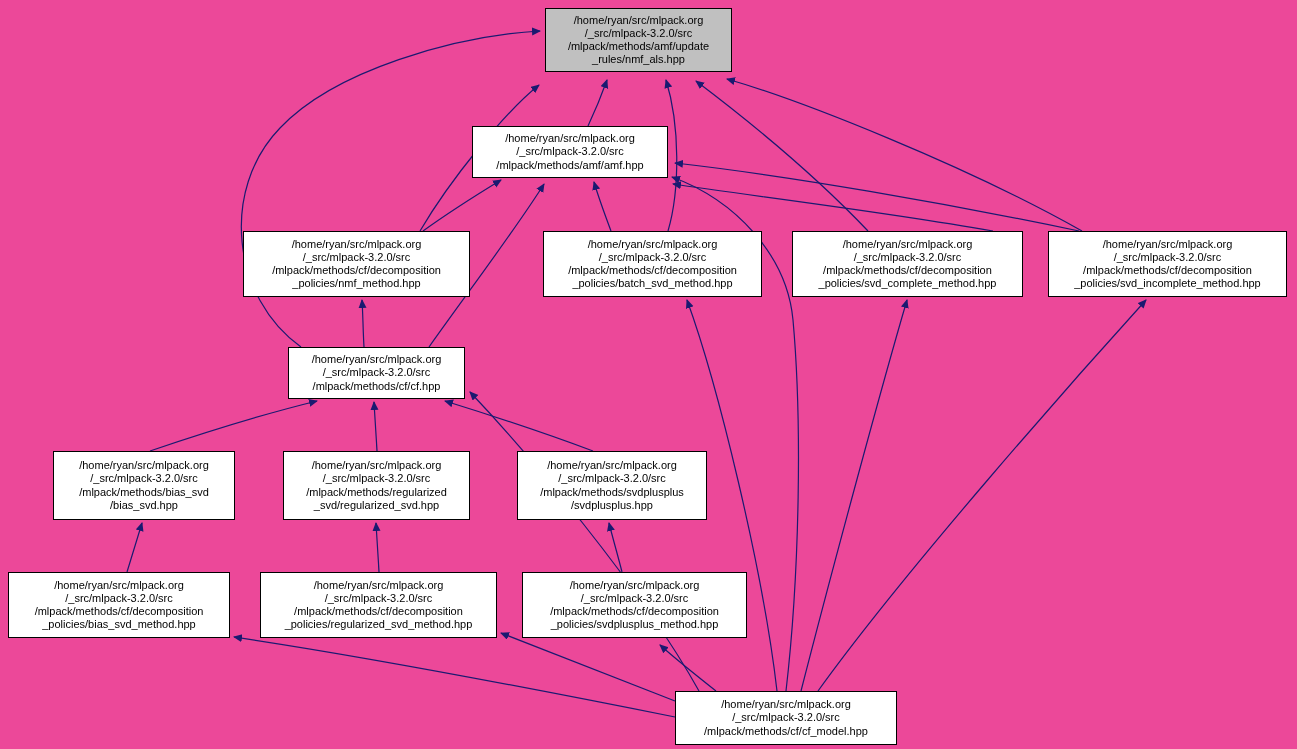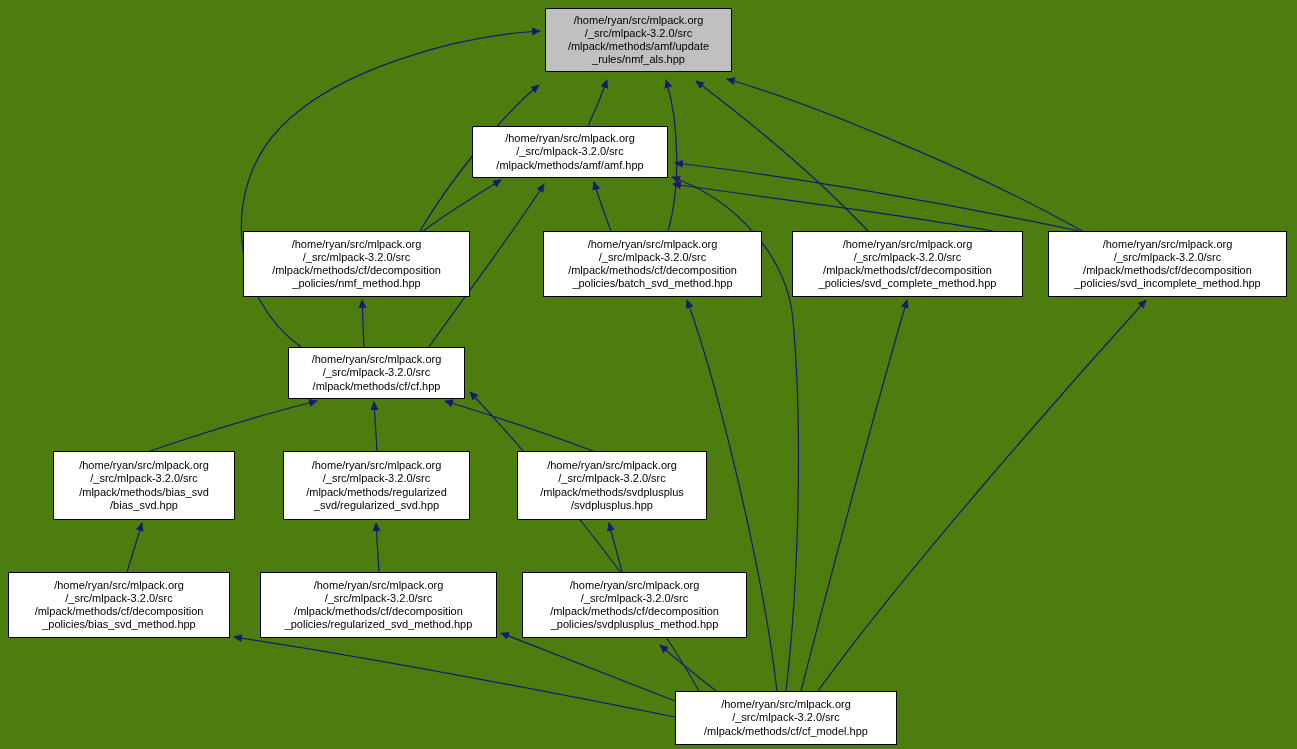--- a/index.html
+++ b/index.html
@@ -1,17 +1,17 @@
 <!DOCTYPE html>
 <html><head>
 <meta charset="utf-8">
 <style>
   html,body{margin:0;padding:0;background:#ffffff;}
   .stage{
-    position:relative;width:1297px;height:749px;background:#4d7c0f;
+    position:relative;width:1297px;height:749px;background:#ec4899;
     font-family:"Liberation Sans", sans-serif;overflow:hidden;
   }
   #edge-layer{position:absolute;left:0;top:0;width:1297px;height:749px;}
   .node{
     position:absolute;box-sizing:border-box;
     background:#ffffff;border:1px solid #000000;
     color:#000000;font-size:11px;line-height:13.2px;
     text-align:center;white-space:pre-line;
     padding:5px 4px;display:flex;align-items:center;justify-content:center;
     cursor:pointer;

